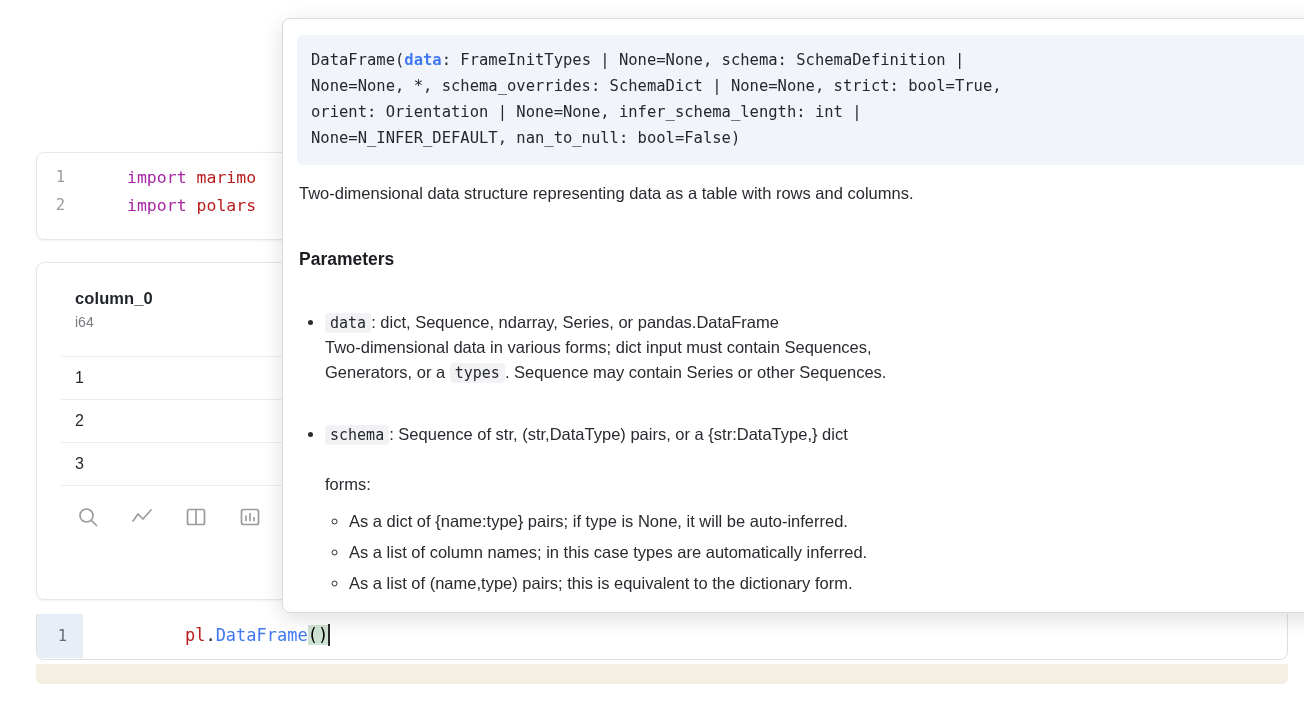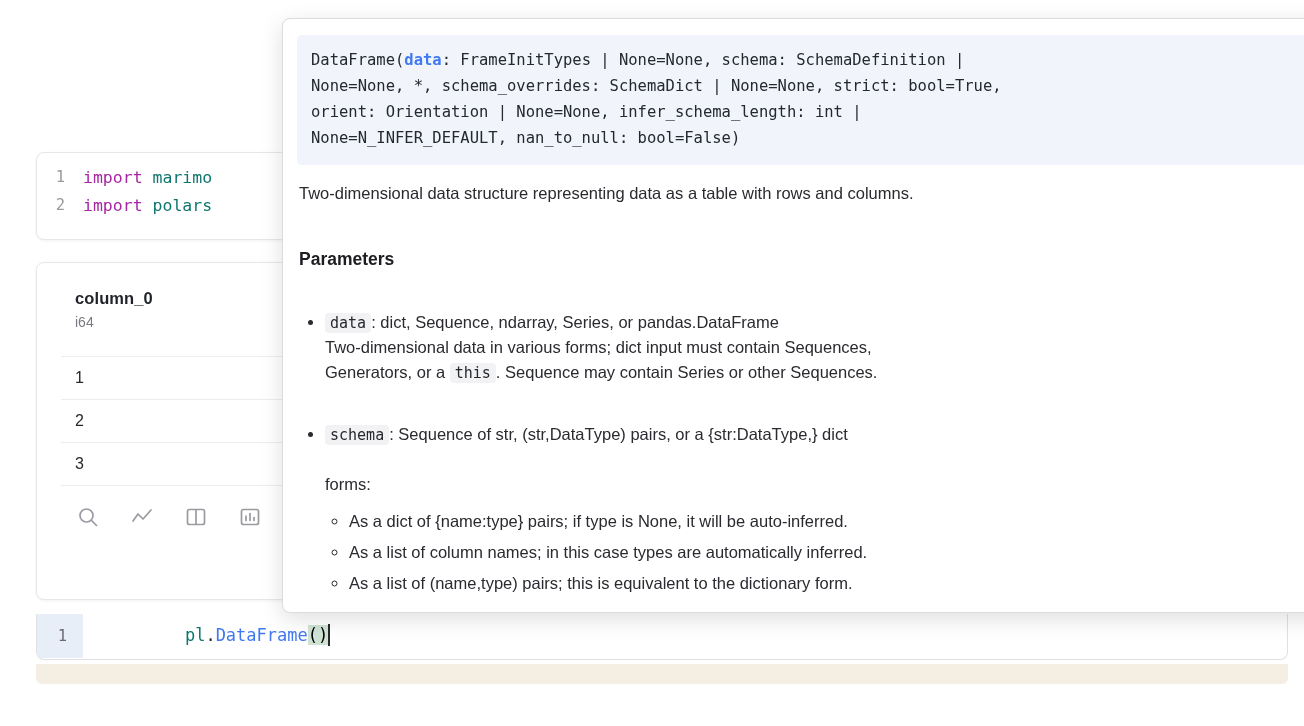--- a/index.html
+++ b/index.html
@@ -52,22 +52,22 @@
     text-align: right;
     padding-right: 18px;
     color: #9a9aa0;
     font-family: "DejaVu Sans Mono", monospace;
     font-size: 15.5px;
     box-sizing: border-box;
     flex: none;
     user-select: none;
   }
 
-  .kw { color: #a626a4; }
-  .plain { color: #0f766e; }
+  .kw { color: #a626a4; margin-left: 44px; }
+  .plain { color: #b91c1c; }
   .fn { color: #4078f2; }
   .punct { color: #24292e; }
 
   
 
   #cell-table {
     left: 36px;
     top: 262px;
     width: 1252px;
     height: 338px;
@@ -362,21 +362,21 @@
       <div class="docs-summary">Two-dimensional data structure representing data as a table with rows and columns.</div>
 
       <div class="docs-h">Parameters</div>
 
       <ul class="params">
         <li>
           <code class="inline">data</code><span>: dict, Sequence, ndarray, Series, or pandas.DataFrame</span>
           <div>
             <span>Two-dimensional data in various forms; dict input must contain Sequences,</span><br>
             <span>Generators, or a</span>
-            <code class="inline">this</code><span>. Sequence may contain Series or other Sequences.</span>
+            <code class="inline">types</code><span>. Sequence may contain Series or other Sequences.</span>
           </div>
         </li>
 
         <li>
           <code class="inline">schema</code><span>: Sequence of str, (str,DataType) pairs, or a {str:DataType,} dict</span>
           <div>
             <br>
             <span>forms:</span>
           </div>
           <ul class="sub">

